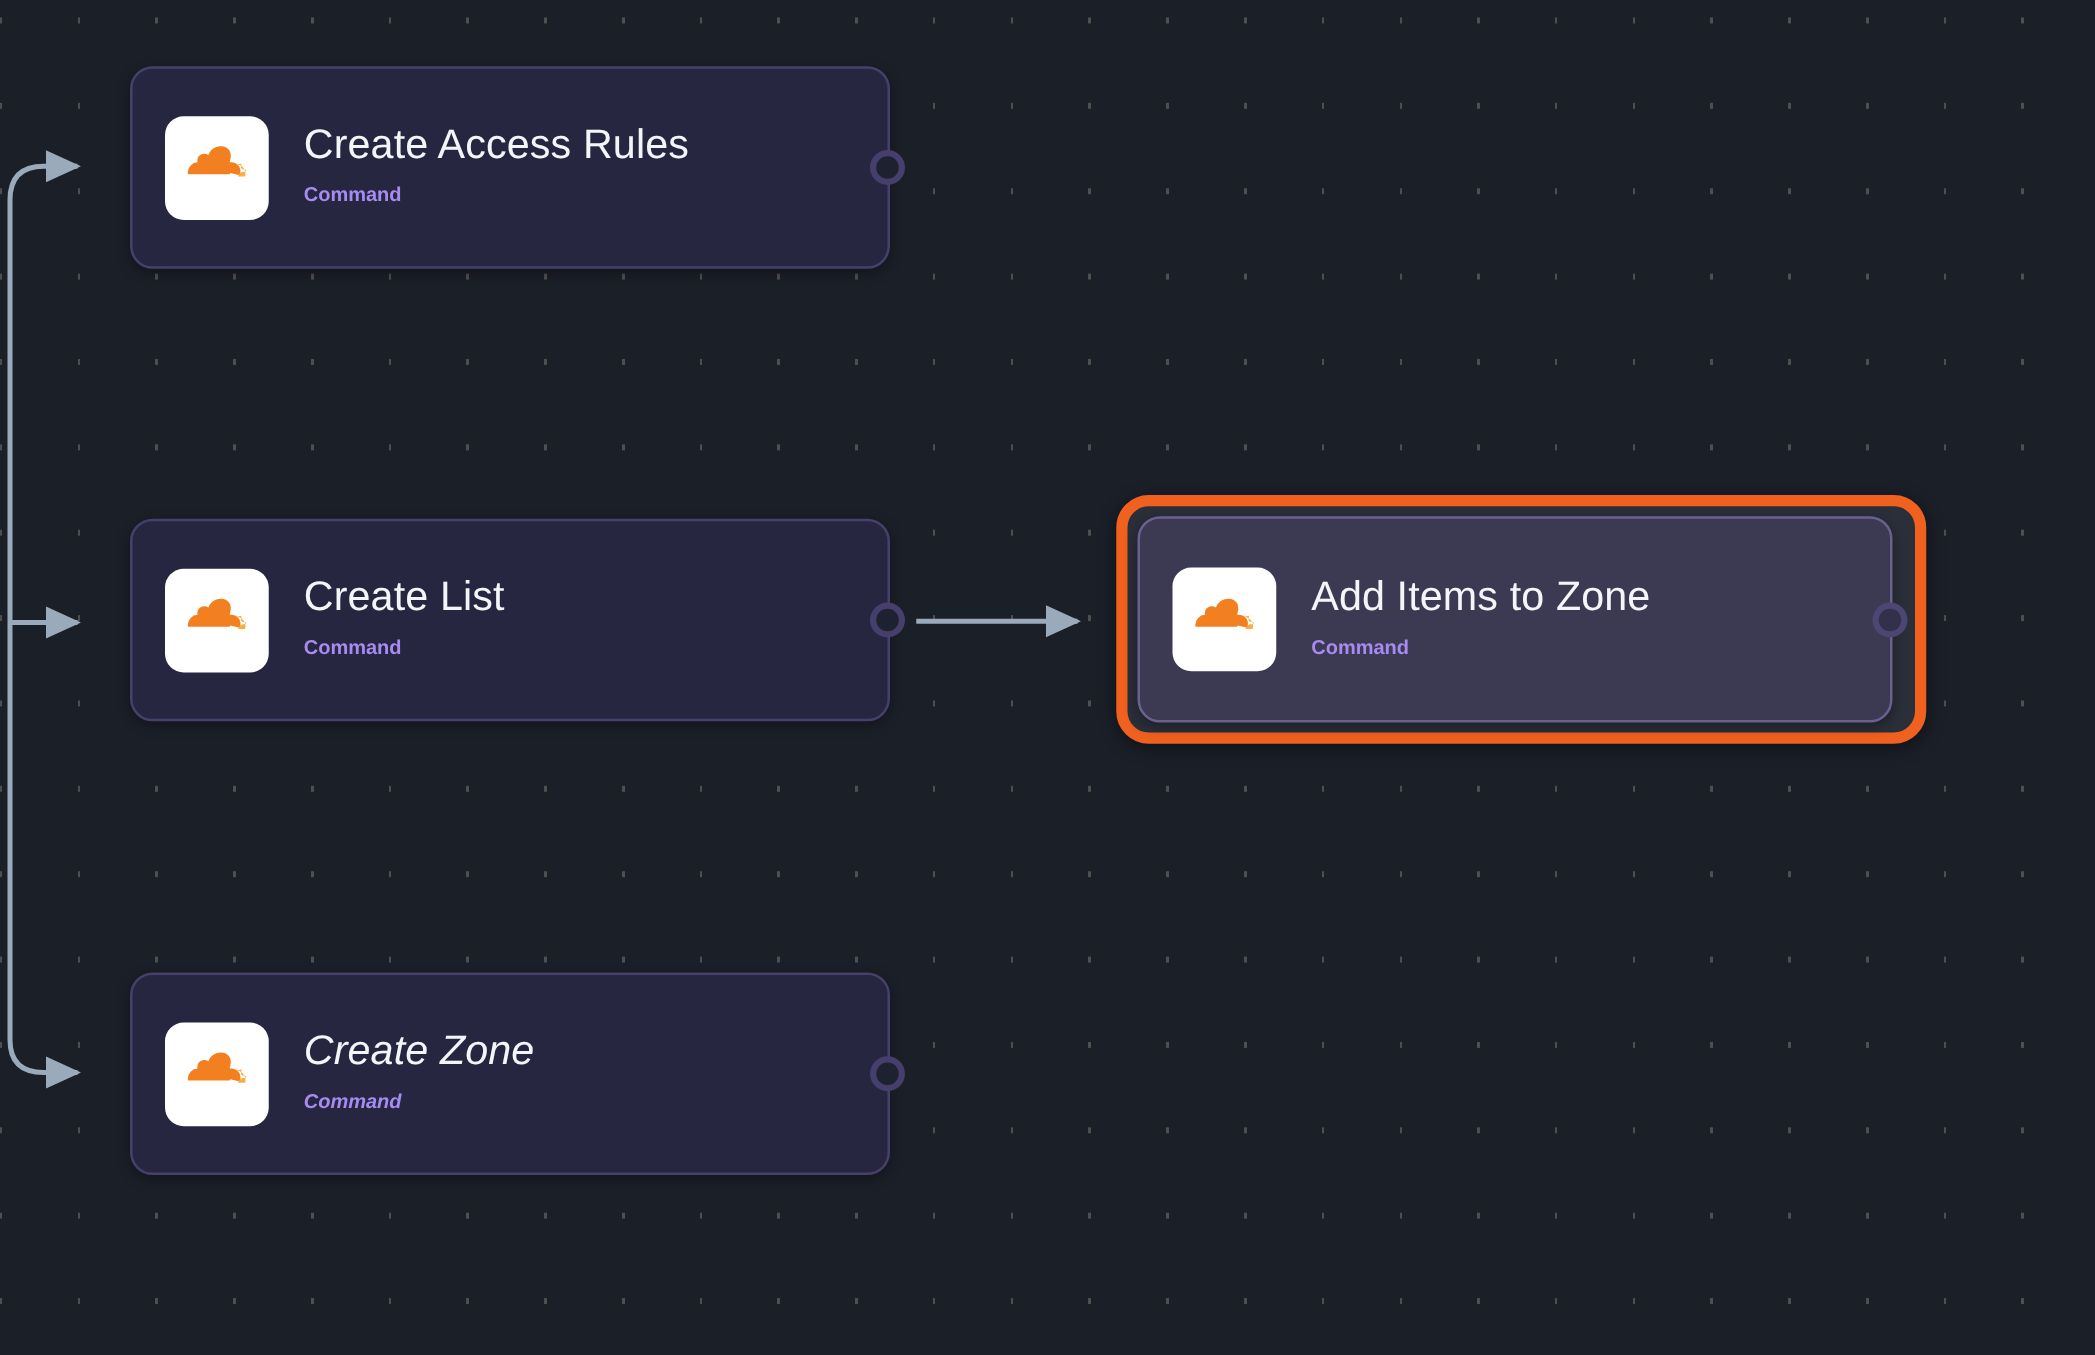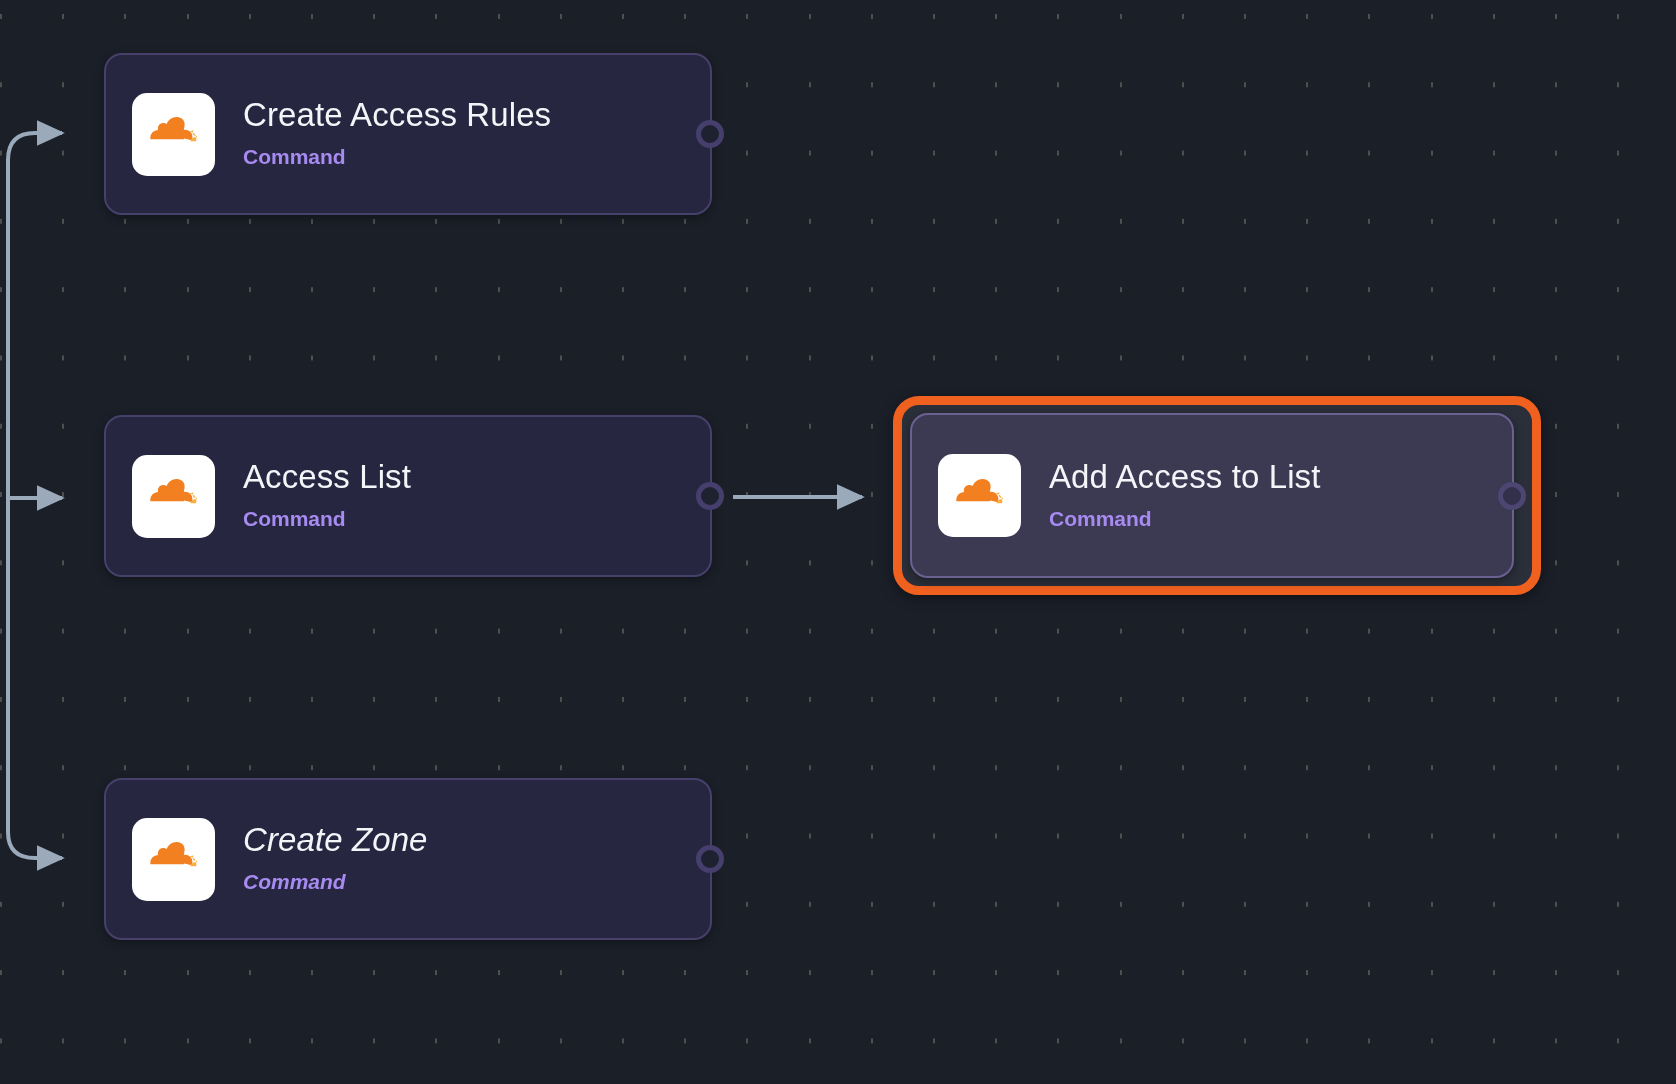--- a/index.html
+++ b/index.html
@@ -58,21 +58,21 @@
   .node-title{
     color:#f4f5f8;
     font-size:33px;
     line-height:40px;
     font-weight:400;
     letter-spacing:.1px;
     white-space:nowrap;
   }
   .node-sub{
     color:#a78bf0;
-    font-size:21px;
+    font-size:16px;
     line-height:32px;
     font-weight:700;
     margin-top:6px;
     white-space:nowrap;
   }
 
   
   .port{
     position:absolute;
     width:28px; height:28px;
@@ -148,21 +148,21 @@
 
   <div class="node" id="node-list">
     <div class="pad">
       <div class="icon-tile">
         <svg viewBox="0 0 64 64" xmlns="http://www.w3.org/2000/svg">
           <path d="M50.5 38.5c.9-3 .6-5.8-.9-7.8-1.4-1.9-3.7-3-6.5-3.1l-.5-.02c-.2 0-.33-.1-.4-.22a.53.53 0 0 1-.05-.45l.35-1.2c.9-3.1.57-6-.95-8.1-1.4-1.95-3.7-3.05-6.5-3.18h-.54c-4.6 0-8.6 3-10 7.35a5.8 5.8 0 0 0-4.1-1.14 5.84 5.84 0 0 0-5.07 5.07 5.9 5.9 0 0 0 .14 2.05 8.24 8.24 0 0 0-7.98 8.24c0 .4.03.8.08 1.2.03.2.2.33.38.33h33.9c.2 0 .4-.15.46-.35l.18-.65z" fill="#f38020"></path>
           <path d="M52.8 28.2h-.45c-.1 0-.2.08-.24.18l-.6 2.1c-.26.9-.16 1.73.28 2.34.4.56 1.07.9 1.88.93l1.5.1c.45.02.68.36.6.8-.08.4-.47.73-.87.73l-1.56.1c-1.7.08-3.52 1.45-4.16 3.12l-.22.58c-.04.1.03.2.15.2h5.37a.38.38 0 0 0 .37-.28 7.7 7.7 0 0 0 .28-2.05 7.74 7.74 0 0 0-7.7-7.74" fill="#faae40"></path>
         </svg>
       </div>
       <div class="labels">
-        <div class="node-title">Access List</div>
+        <div class="node-title">Create List</div>
         <div class="node-sub">Command</div>
       </div>
     </div>
     <div class="port"></div>
   </div>
 
   <div class="node" id="node-zone">
     <div class="pad">
       <div class="icon-tile">
         <svg viewBox="0 0 64 64" xmlns="http://www.w3.org/2000/svg">
@@ -182,20 +182,20 @@
 
   <div class="node selected" id="node-add">
     <div class="pad">
       <div class="icon-tile">
         <svg viewBox="0 0 64 64" xmlns="http://www.w3.org/2000/svg">
           <path d="M50.5 38.5c.9-3 .6-5.8-.9-7.8-1.4-1.9-3.7-3-6.5-3.1l-.5-.02c-.2 0-.33-.1-.4-.22a.53.53 0 0 1-.05-.45l.35-1.2c.9-3.1.57-6-.95-8.1-1.4-1.95-3.7-3.05-6.5-3.18h-.54c-4.6 0-8.6 3-10 7.35a5.8 5.8 0 0 0-4.1-1.14 5.84 5.84 0 0 0-5.07 5.07 5.9 5.9 0 0 0 .14 2.05 8.24 8.24 0 0 0-7.98 8.24c0 .4.03.8.08 1.2.03.2.2.33.38.33h33.9c.2 0 .4-.15.46-.35l.18-.65z" fill="#f38020"></path>
           <path d="M52.8 28.2h-.45c-.1 0-.2.08-.24.18l-.6 2.1c-.26.9-.16 1.73.28 2.34.4.56 1.07.9 1.88.93l1.5.1c.45.02.68.36.6.8-.08.4-.47.73-.87.73l-1.56.1c-1.7.08-3.52 1.45-4.16 3.12l-.22.58c-.04.1.03.2.15.2h5.37a.38.38 0 0 0 .37-.28 7.7 7.7 0 0 0 .28-2.05 7.74 7.74 0 0 0-7.7-7.74" fill="#faae40"></path>
         </svg>
       </div>
       <div class="labels">
-        <div class="node-title">Add Access to List</div>
+        <div class="node-title">Add Items to Zone</div>
         <div class="node-sub">Command</div>
       </div>
     </div>
     <div class="port"></div>
   </div>
 
 </div>
 
 </body></html>

